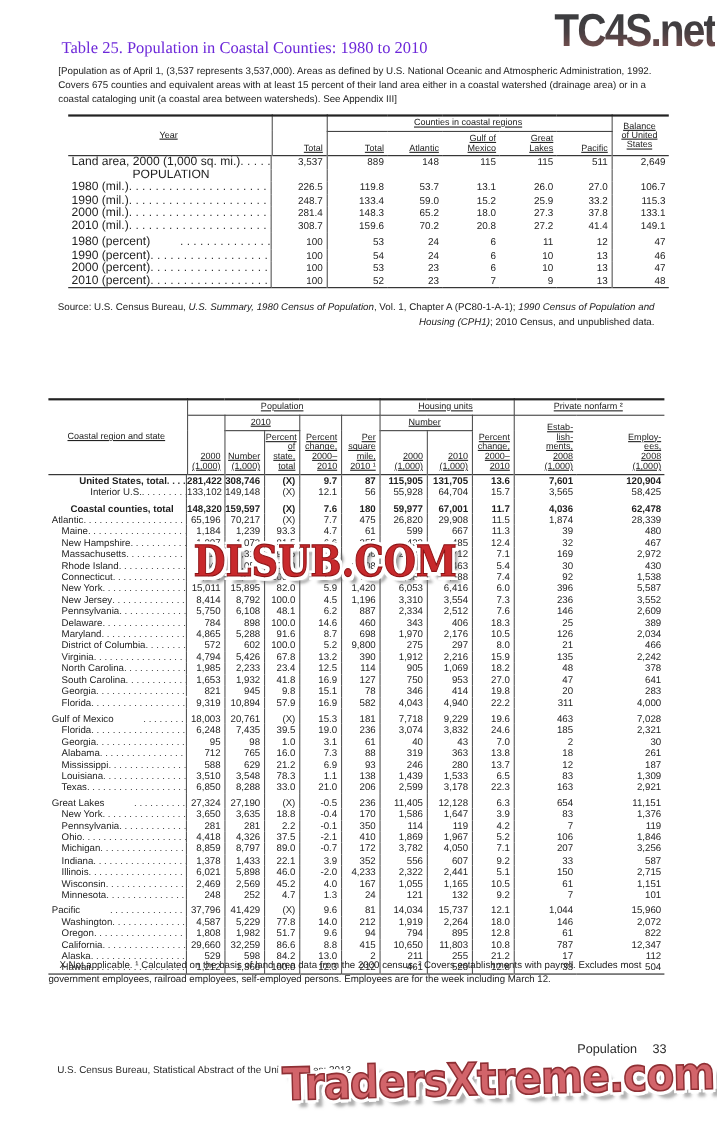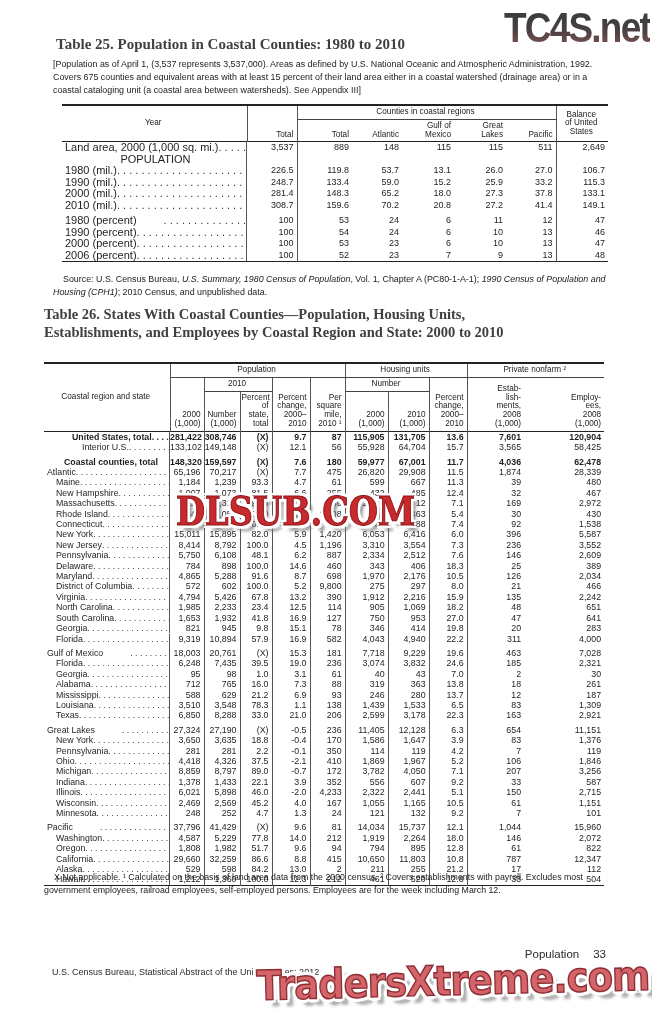--- a/index.html
+++ b/index.html
@@ -1,38 +1,38 @@
 <!DOCTYPE html>
 <html><head>
 <meta charset="utf-8">
 <style>
   html,body{margin:0;padding:0;background:#888;}
   .page{position:relative;width:652px;height:1024px;background:#ffffff;overflow:hidden;
         font-family:"Liberation Sans",sans-serif;color:#1e1e1e;}
 
   
-  .tbl-title{position:absolute;font-family:"Liberation Serif",serif;font-weight:bold;
-             color:#404040;white-space:pre-line;}
+  .tbl-title{position:absolute;font-family:"Liberation Serif",serif;font-weight:normal;
+             color:#6d28d9;white-space:pre-line;}
   #t25-title{left:56px;top:36px;font-size:15px;}
   #t26-title{left:44px;top:306px;font-size:14.5px;line-height:17.5px;}
   .headnote{position:absolute;font-size:8.9px;line-height:13.2px;color:#222;}
   #t25-note{left:53px;top:58px;width:562px;}
   #t26-note{left:44px;top:345px;width:570px;}
   .srcnote{position:absolute;font-size:8.9px;line-height:12.6px;color:#222;text-indent:10px;}
-  #t25-source{left:53px;top:273px;width:560px;}
+  #t25-source{left:35px;top:273px;width:560px;text-align:right;}
   .footblock{position:absolute;left:44px;top:871px;width:566px;font-size:8.8px;line-height:12.6px;color:#222;}
   .footblock p{margin:0 0 1px 0;text-indent:10px;}
 
   
   table{border-collapse:collapse;table-layout:fixed;position:absolute;}
   th,td{padding:0;margin:0;font-weight:normal;vertical-align:bottom;}
   thead{border-top:2px solid #222;border-bottom:1.5px solid #222;}
   tbody{border-bottom:1.5px solid #222;}
   th{font-size:8.2px;line-height:8.8px;color:#222;white-space:pre-line;
-     text-align:right;padding:2px 3px 2px 1px;}
+     text-align:right;padding:2px 3px 2px 1px;text-decoration:underline;}
   th.ctr{text-align:center;vertical-align:middle;}
   th.u{border-bottom:1px solid #444;}
   .r{border-right:1px solid #555;}
   td.num{font-size:9px;text-align:right;padding-right:3px;white-space:nowrap;}
   td.stub{font-size:11px;display:flex;align-items:baseline;overflow:hidden;white-space:nowrap;}
   .lbl{white-space:nowrap;}
   .leader{flex:1;overflow:hidden;white-space:nowrap;color:#333;}
   .leader::after{content:" . . . . . . . . . . . . . . . . . . . . . . . . . . . . . . . . . . .";}
   tr.b td{font-weight:bold;align-items:flex-end;}
   tr.g td{padding-top:4px;gap:27px;}
@@ -227,38 +227,36 @@
           <td class="num c0 r">100</td>
           <td class="num c1">53</td>
           <td class="num c2">23</td>
           <td class="num c3">6</td>
           <td class="num c4">10</td>
           <td class="num c5 r">13</td>
           <td class="num c6">47</td>
         </tr>
         <tr class="">
           <td class="stub i0 r">
-            <span class="lbl">2006 (percent)</span>
+            <span class="lbl">2010 (percent)</span>
             <span class="leader"></span>
           </td>
           <td class="num c0 r">100</td>
           <td class="num c1">52</td>
           <td class="num c2">23</td>
           <td class="num c3">7</td>
           <td class="num c4">9</td>
           <td class="num c5 r">13</td>
           <td class="num c6">48</td>
         </tr>
       </tbody>
   </table>
 
   <div class="srcnote" id="t25-source"><span>Source: U.S. Census Bureau, </span><i>U.S. Summary, 1980 Census of Population</i><span>, Vol. 1, Chapter A (PC80-1-A-1); </span><i>1990 Census of Population and Housing (CPH1)</i><span>; 2010 Census, and unpublished data.</span></div>
 
-  <div class="tbl-title" id="t26-title">Table 26. States With Coastal Counties—Population, Housing Units,
-Establishments, and Employees by Coastal Region and State: 2000 to 2010</div>
 
   <table id="t26" class="t26">
     <colgroup>
       <col style="width:126px">
         <col style="width:34px">
         <col style="width:36px">
         <col style="width:32px">
       <col style="width:38px">
         <col style="width:35px">
         <col style="width:43px">
@@ -577,21 +575,21 @@
           </td>
           <td class="num c0 r">1,985</td>
           <td class="num c1 r">2,233</td>
           <td class="num c2 r">23.4</td>
           <td class="num c3 r">12.5</td>
           <td class="num c4 r">114</td>
           <td class="num c5 r">905</td>
           <td class="num c6 r">1,069</td>
           <td class="num c7 r">18.2</td>
           <td class="num c8">48</td>
-          <td class="num c9">651</td>
+          <td class="num c9">378</td>
         </tr>
         <tr class="">
           <td class="stub i1 r">
             <span class="lbl">South Carolina</span>
             <span class="leader"></span>
           </td>
           <td class="num c0 r">1,653</td>
           <td class="num c1 r">1,932</td>
           <td class="num c2 r">41.8</td>
           <td class="num c3 r">16.9</td>

